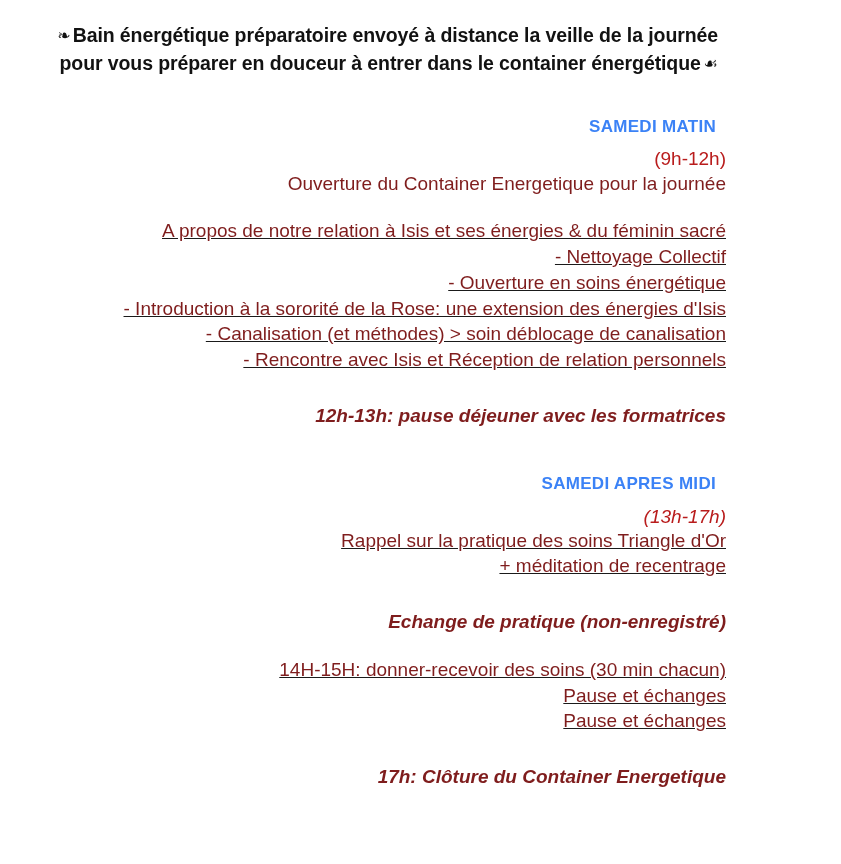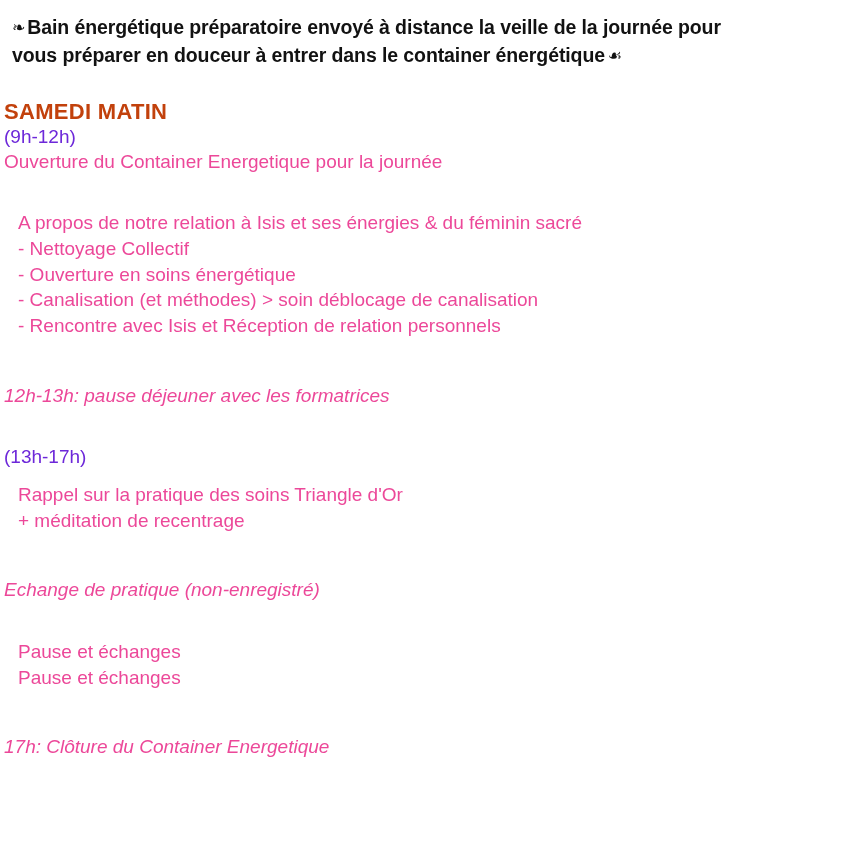--- a/index.html
+++ b/index.html
@@ -13,22 +13,22 @@
     height: 864px;
     font-family: "Liberation Sans", "DejaVu Sans", sans-serif;
     color: #1a1a1a;
     -webkit-font-smoothing: antialiased;
     overflow: hidden;
   }
 
   .page {
     width: 738px;
     box-sizing: border-box;
-    padding: 4px;
-    text-align: left;
+    padding: 12px;
+    text-align: right;
   }
 
   
   .intro {
     font-size: 19.5px;
     font-weight: bold;
     line-height: 1.42;
     color: #121212;
     letter-spacing: -0.1px;
     padding: 10px 8px 0 8px;
@@ -40,50 +40,50 @@
     vertical-align: 1px;
     display: inline-block;
   }
   .ornament-left { margin-right: 2px; }
   .ornament-right { margin-left: 3px; }
 
   
   .section { margin: 0; padding: 0; }
 
   .section-title {
-    color: #c2410c;
-    font-size: 22px;
+    color: #3b82f6;
+    font-size: 17px;
     font-weight: bold;
     letter-spacing: 0.3px;
     line-height: 1.18;
-    margin: 0;
+    margin: 10px;
   }
 
   .section-time {
     font-size: 19px;
     line-height: 1.22;
-    color: #6d28d9;
+    color: #b91c1c;
     margin: 0;
   }
-  .section-time.italic { }
+  .section-time.italic { font-style: italic; }
 
   
   .line {
     font-size: 19px;
     line-height: 1.355;
-    color: #ec4899;
+    color: #7f1d1d;
     margin: 0;
     white-space: nowrap;
   }
-  .line.italic { font-style: italic; }
+  .line.italic { font-style: italic; font-weight: bold; }
   .spacer-md { height: 22px; }
   .spacer-lg { height: 30px; }
   .spacer-xl { height: 36px; }
 
-  .block { margin: 14px; }
+  .block { margin: 0; text-decoration: underline; }
 </style>
 </head>
 <body>
 
 <div class="page">
 
   <p class="intro">
     <span class="ornament ornament-left">❧</span><span>Bain énergétique préparatoire envoyé à distance la veille de la journée pour vous préparer en douceur à entrer dans le container énergétique</span><span class="ornament ornament-right">☙</span>
   </p>
 
@@ -96,48 +96,51 @@
     <div class="section-time">(9h-12h)</div>
 
     <div class="line">Ouverture du Container Energetique pour la journée</div>
 
     <div class="spacer-md"></div>
 
     <div class="block">
       <div class="line">A propos de notre relation à Isis et ses énergies &amp; du féminin sacré</div>
       <div class="line">- Nettoyage Collectif</div>
       <div class="line">- Ouverture en soins énergétique</div>
+      <div class="line">- Introduction à la sororité de la Rose: une extension des énergies d'Isis</div>
       <div class="line">- Canalisation (et méthodes) &gt; soin déblocage de canalisation</div>
       <div class="line">- Rencontre avec Isis et Réception de relation personnels</div>
     </div>
 
     <div class="spacer-lg"></div>
 
     <div class="line italic">12h-13h: pause déjeuner avec les formatrices</div>
   </div>
 
   <div class="spacer-xl"></div>
 
   <div class="section">
 
+    <div class="section-title">SAMEDI APRES MIDI</div>
 
     <div class="section-time italic">(13h-17h)</div>
 
     <div class="block">
       <div class="line">Rappel sur la pratique des soins Triangle d'Or</div>
       <div class="line">+ méditation de recentrage</div>
     </div>
 
     <div class="spacer-lg"></div>
 
     <div class="line italic">Echange de pratique (non-enregistré)</div>
 
     <div class="spacer-md"></div>
 
     <div class="block">
+      <div class="line">14H-15H: donner-recevoir des soins (30 min chacun)</div>
       <div class="line">Pause et échanges</div>
       <div class="line">Pause et échanges</div>
     </div>
 
     <div class="spacer-lg"></div>
 
     <div class="line italic">17h: Clôture du Container Energetique</div>
   </div>
 
 </div>

